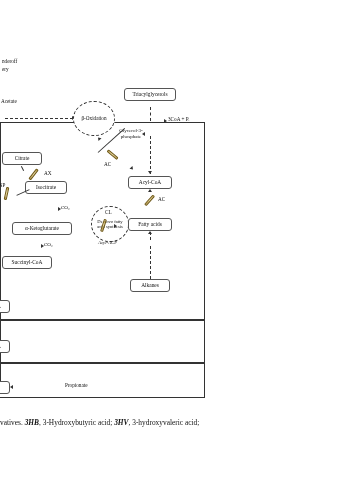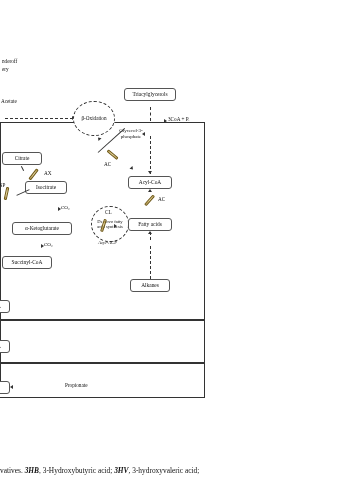--- a/index.html
+++ b/index.html
@@ -240,17 +240,17 @@
 
   <div class="dashv" style="left:150px; top:107px; height:14px;"></div>
   <div class="dashv" style="left:150px; top:136px; height:38px;"></div>
   <div class="dashv" style="left:150px; top:232px; height:8px;"></div>
   <div class="dashv" style="left:150px; top:246px; height:33px;"></div>
 
   <div class="arrowhead ah-up" style="left:148px; top:231px;"></div>
 
   <div class="node" style="left:130px; top:279px; width:40px; height:13px;">Alkanes</div>
 
-  <div class="caption" style="top:418px; left:0px;margin-top:48px;">
+  <div class="caption" style="top:418px; left:0px;">
     <span>vatives. </span><i>3HB</i><span>, 3-Hydroxybutyric acid; </span><i>3HV</i><span>, 3-hydroxyvaleric acid;</span>
   </div>
 
 </div>
 
 </body></html>

